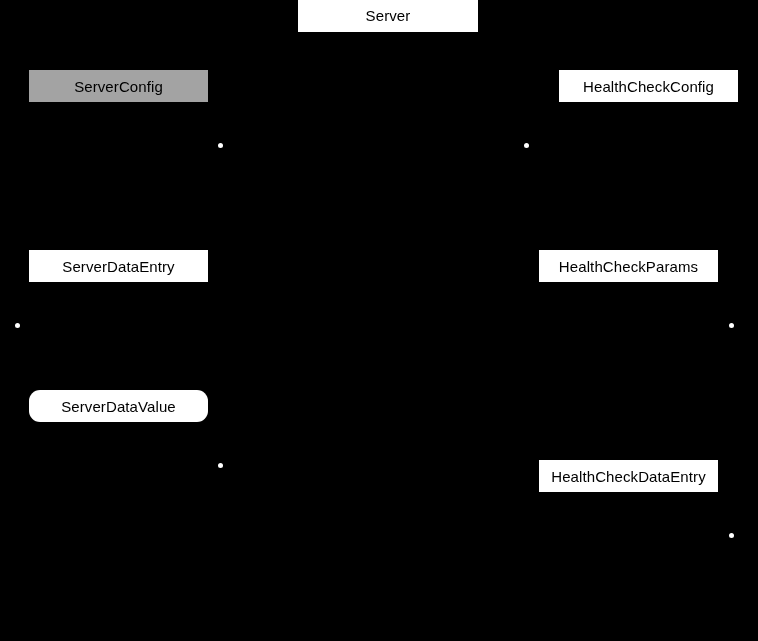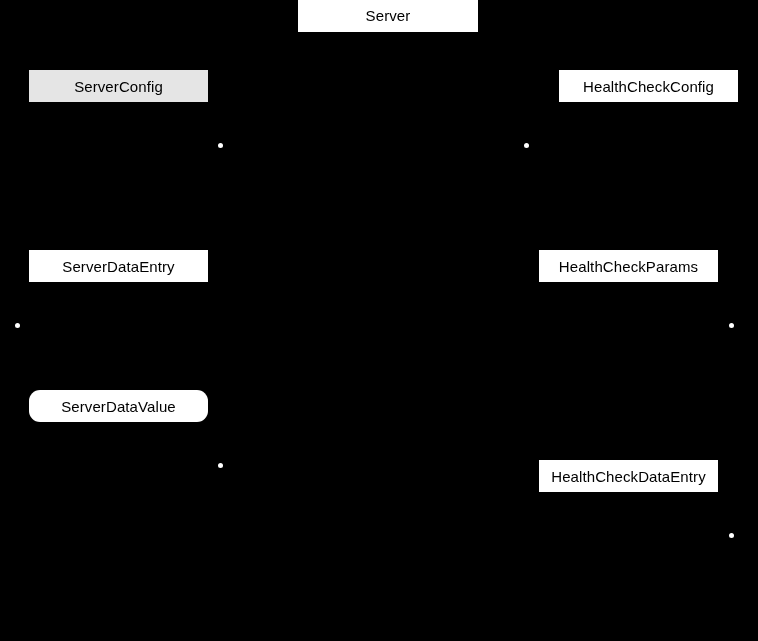--- a/index.html
+++ b/index.html
@@ -43,21 +43,21 @@
     height: 5px;
   }
 </style>
 </head>
 <body>
 
 <div id="canvas" style="width: 758px; height: 641px; background: rgb(0, 0, 0);">
     <div class="node" style="left: 298px; top: -1px; width: 180px; height: 33px; background: rgb(255, 255, 255); color: rgb(0, 0, 0);">
       <span class="node-label">Server</span>
     </div>
-    <div class="node" style="left: 29px; top: 70px; width: 179px; height: 32px; background: #e5e5e5; color: rgb(0, 0, 0);">
+    <div class="node" style="left: 29px; top: 70px; width: 179px; height: 32px; background: #a3a3a3; color: rgb(0, 0, 0);">
       <span class="node-label">ServerConfig</span>
     </div>
     <div class="node" style="left: 539px; top: 70px; width: 179px; height: 32px; background: rgb(255, 255, 255); color: rgb(0, 0, 0); margin-left: 20px;">
       <span class="node-label">HealthCheckConfig</span>
     </div>
     <div class="node" style="left: 539px; top: 250px; width: 179px; height: 32px; background: rgb(255, 255, 255); color: rgb(0, 0, 0);">
       <span class="node-label">HealthCheckParams</span>
     </div>
     <div class="node" style="left: 29px; top: 250px; width: 179px; height: 32px; background: rgb(255, 255, 255); color: rgb(0, 0, 0);">
       <span class="node-label">ServerDataEntry</span>

